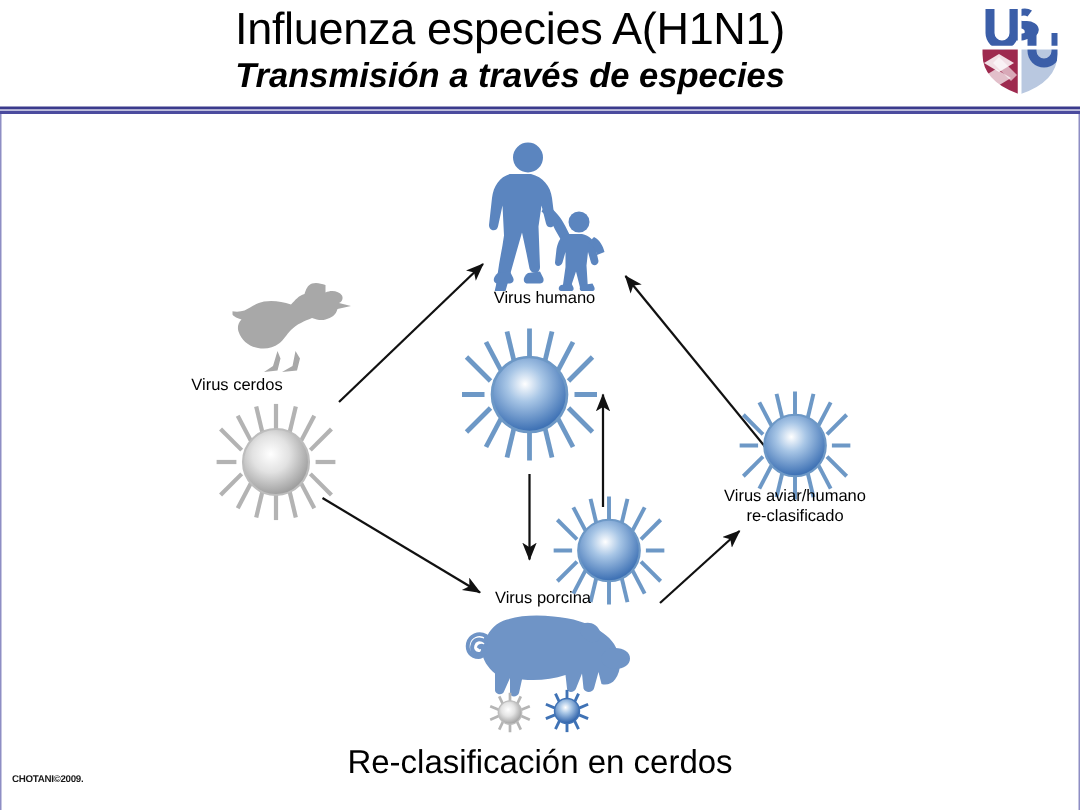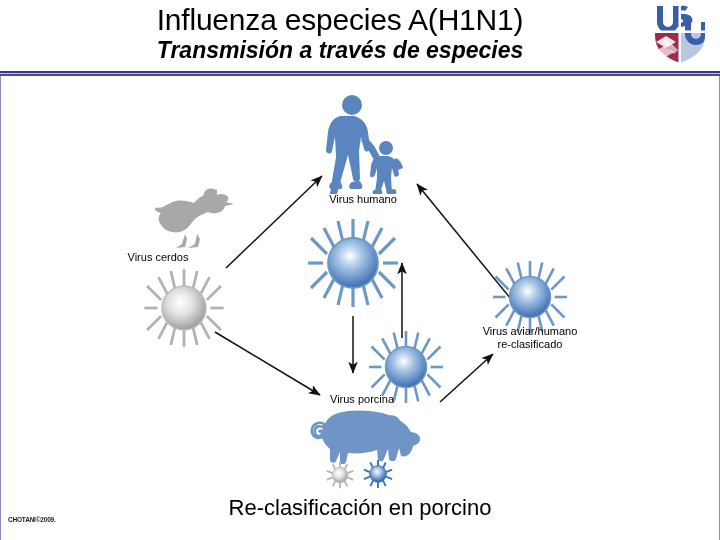--- a/index.html
+++ b/index.html
@@ -439,16 +439,16 @@
             <line x1="40" y1="29" x2="35" y2="8"></line>
         </g>
         <circle cx="50" cy="50" r="25" fill="url(#gBlue4)" stroke="#6d98c6" stroke-width="1.8"></circle>
       </svg>
     </div>
     <div class="node-label" style="left:470px; top:262px; width:120px;">re-clasificado</div>
     <div class="node-label" style="left:470px; top:249px; width:120px;">Virus aviar/humano</div>
 
   </div>
 
-  <div id="caption">Re-clasificación en porcino</div>
+  <div id="caption">Re-clasificación en cerdos</div>
   <div id="copyright">CHOTANI©2009.</div>
 
 </div>
 
 </body></html>

